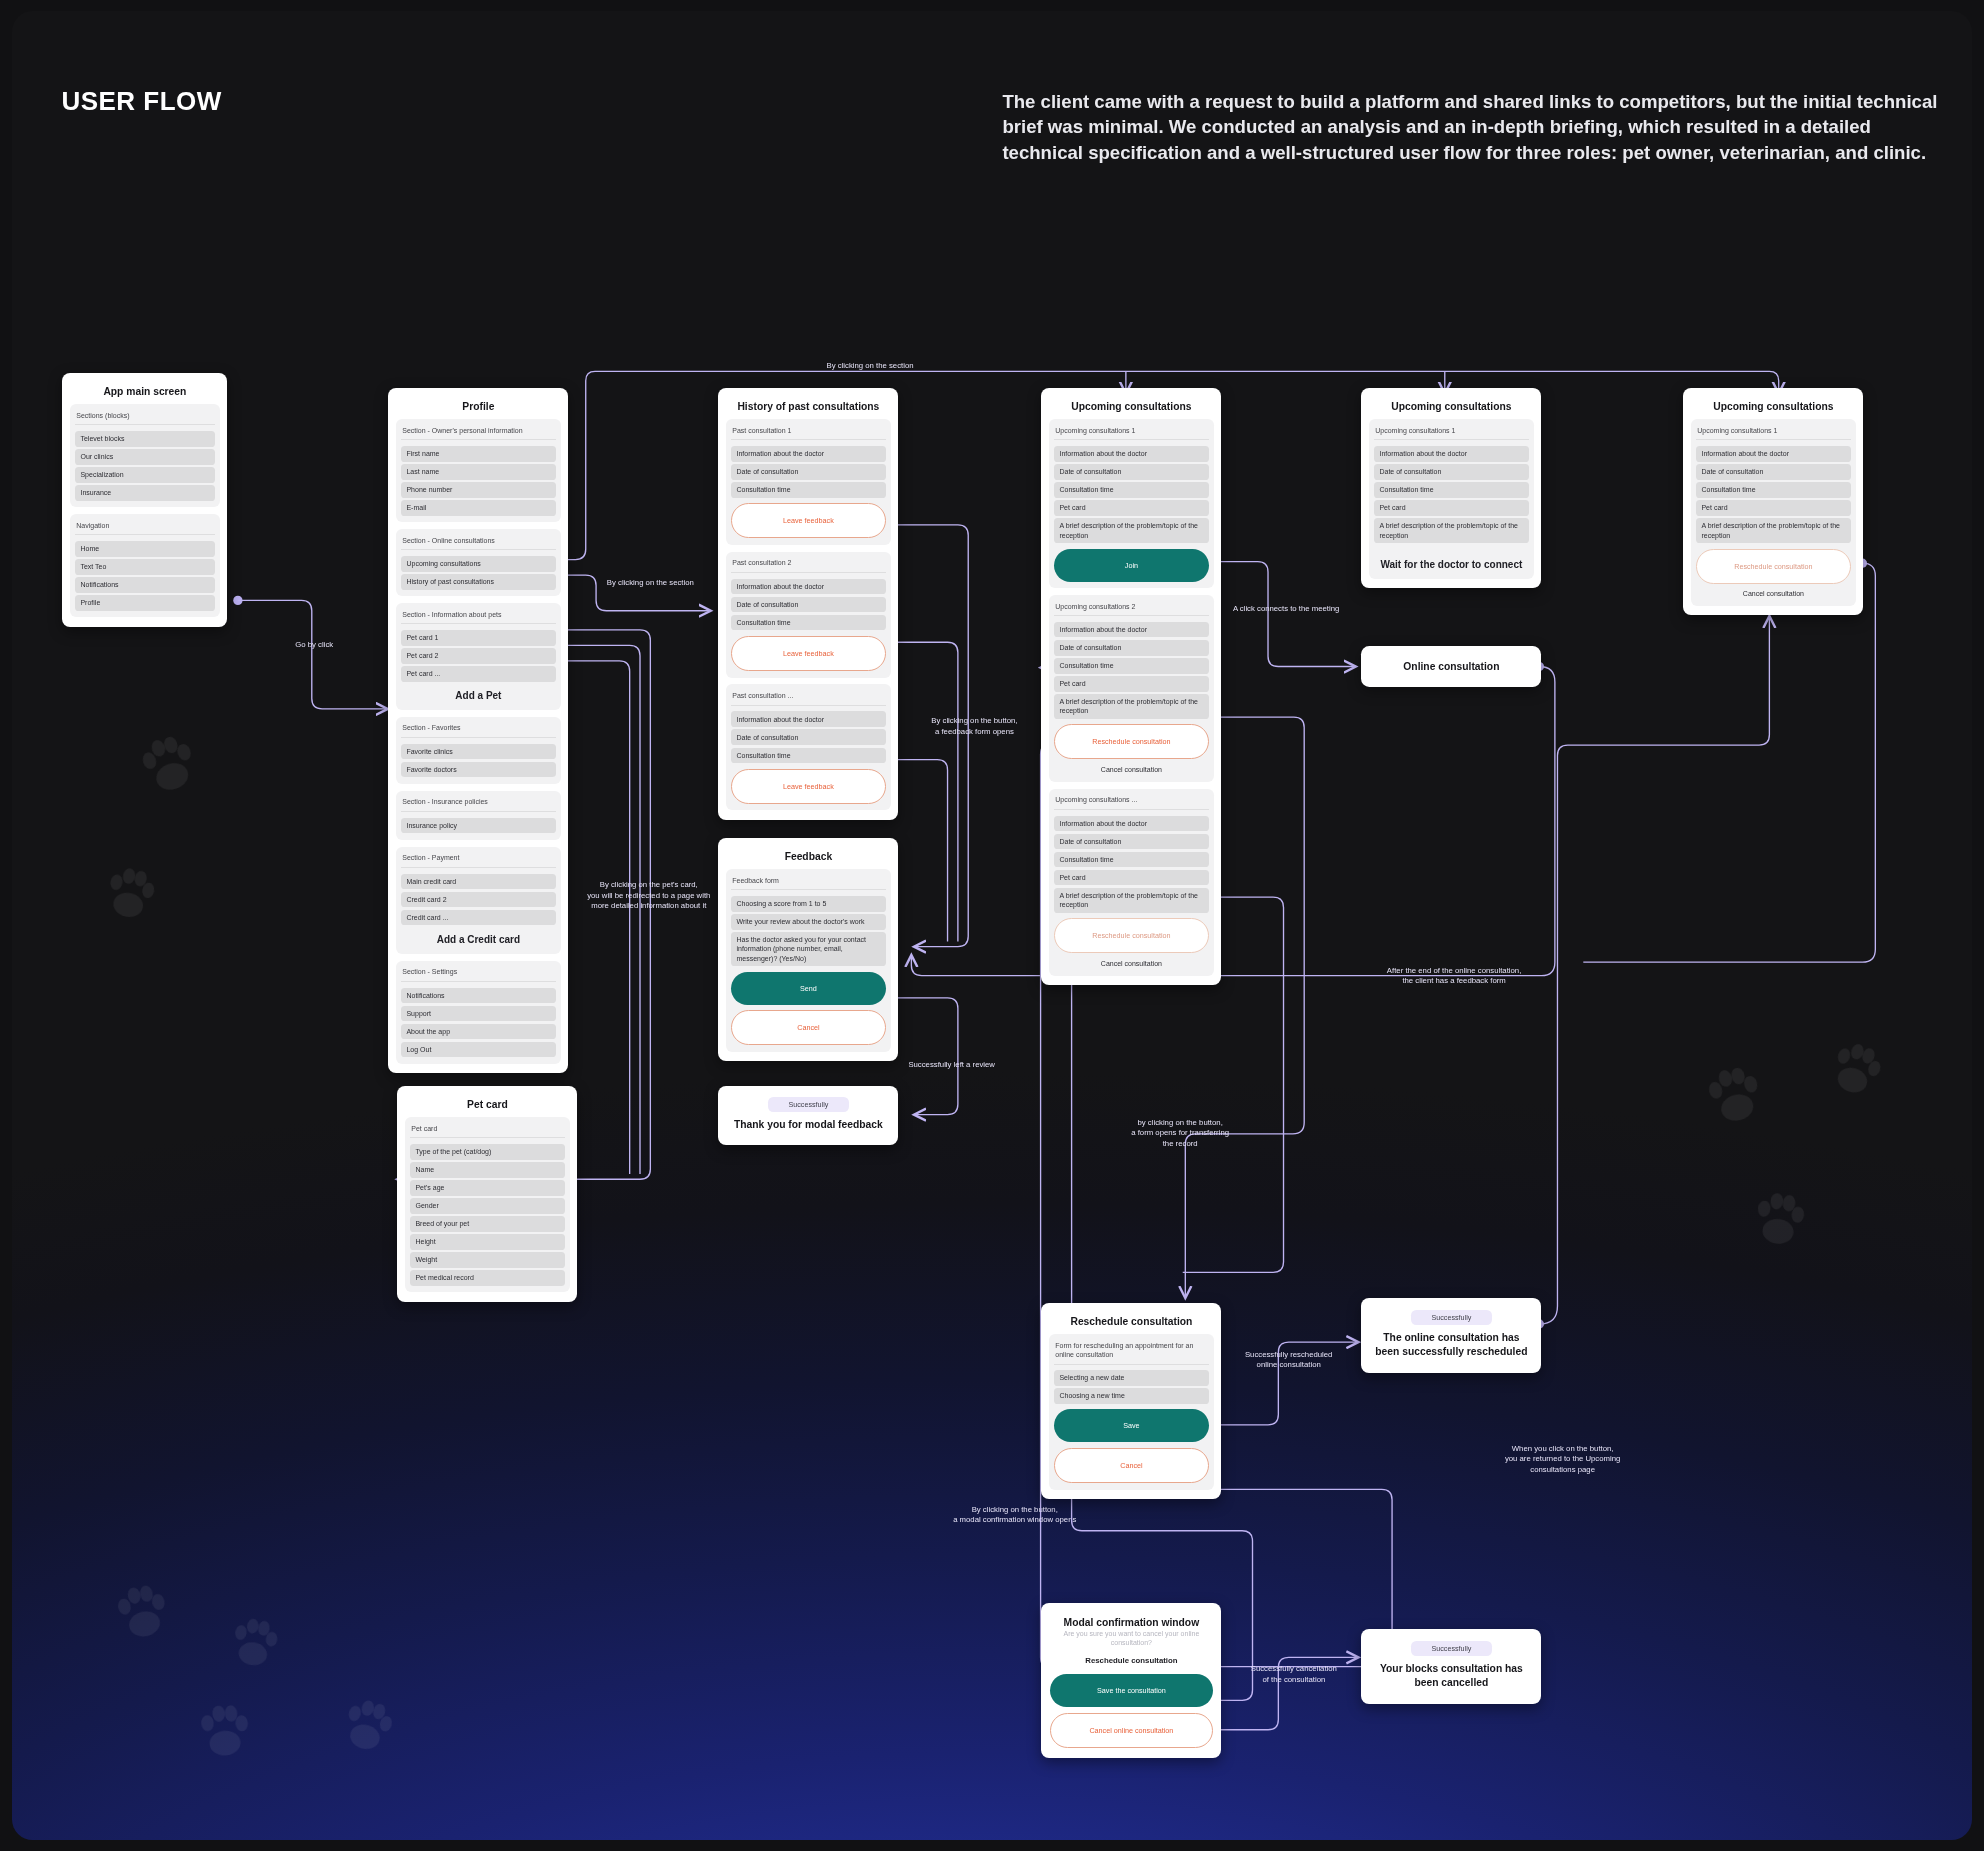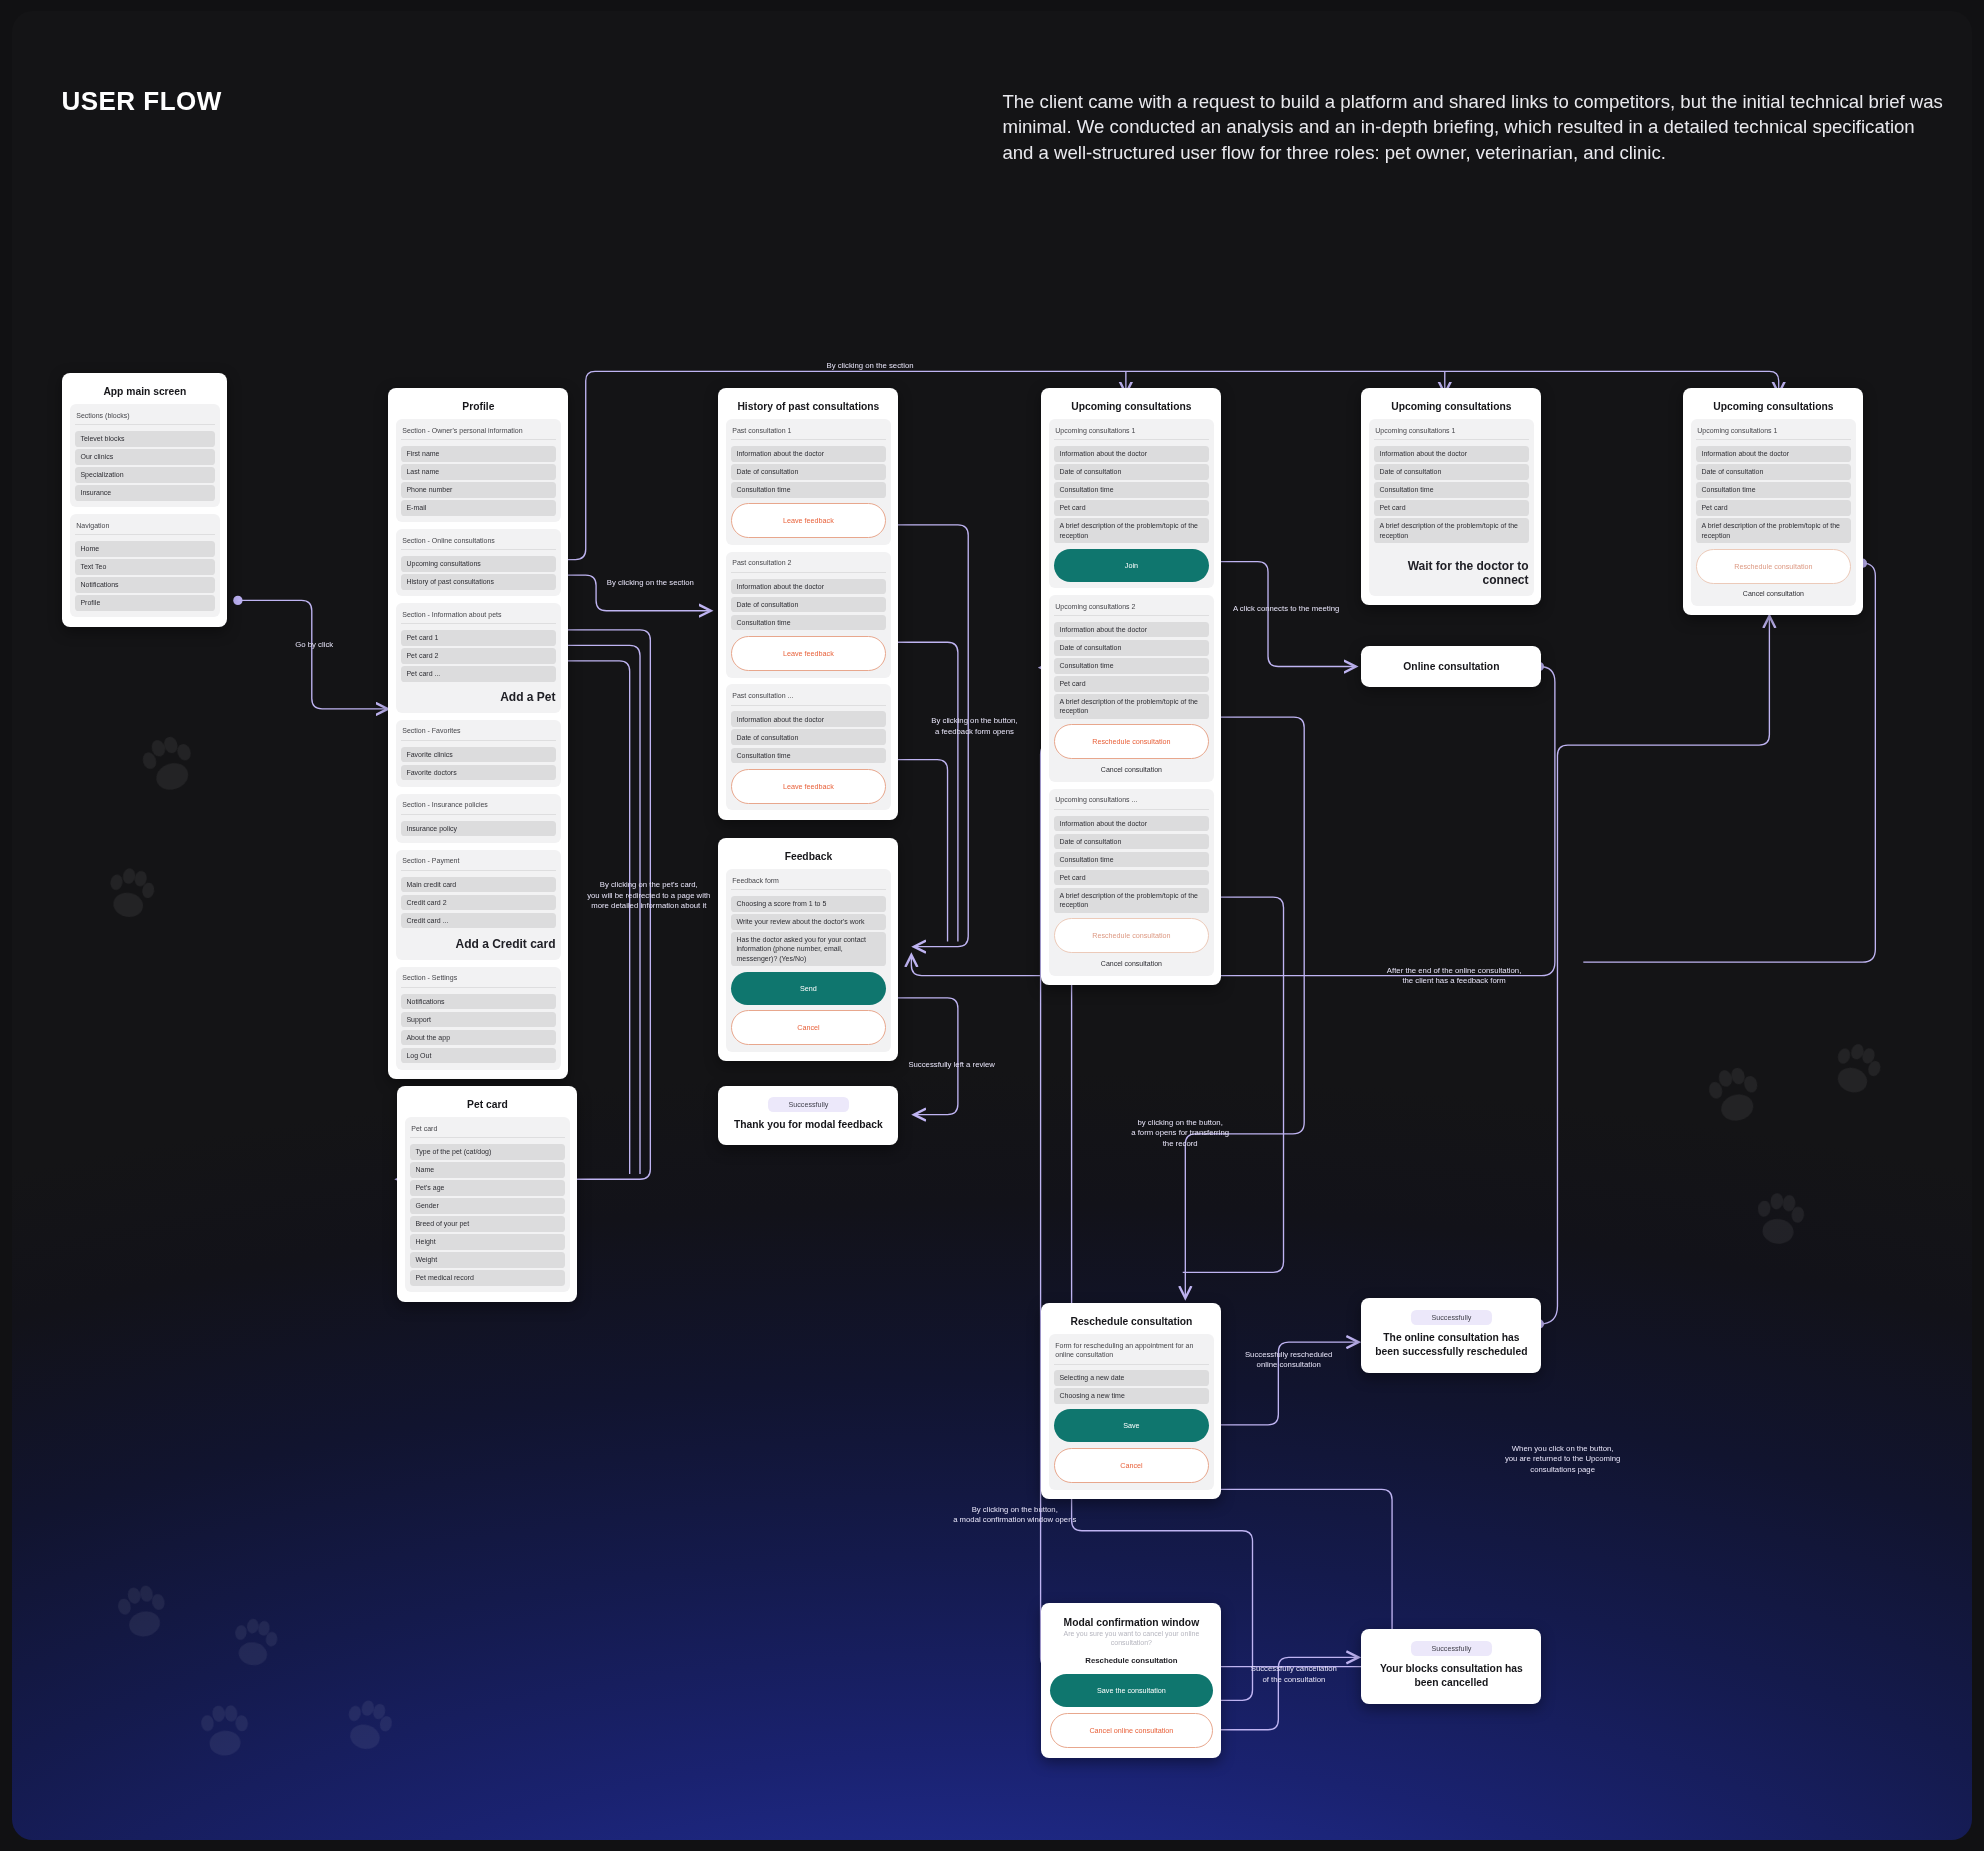--- a/index.html
+++ b/index.html
@@ -23,21 +23,21 @@
   }
   #paws { position:absolute; inset:0; pointer-events:none; }
   
   #header { position: absolute; left: 0; top: 0; width: 1960px; height: 227px; }
   #page-title {
     position: absolute; left: 49px; top: 75px;
     color: #ffffff; font-size: 26px; font-weight: 700; letter-spacing: 0.5px;
   }
   #intro {
     position: absolute; left: 990px; top: 78px; width: 946px;
-    color: #e9e9ee; font-size: 18.6px; line-height: 1.35; font-weight: 400;
+    color: #e9e9ee; font-size: 18.6px; line-height: 1.35; font-weight: 700;
   }
   
   #wires { position: absolute; left: 0; top: 0; width: 1960px; height: 1829px; }
   .wire { fill: none; stroke: #bfb4f2; stroke-width: 2.6px; }
   .wlabel { fill: #e6e3f7; font-size: 15px; font-family: "Liberation Sans", sans-serif; }
   .wlabel.c { text-anchor: middle; }
   .dot { fill: #b9aeef; }
   
   .card {
     position: absolute;
@@ -56,21 +56,21 @@
   .group:last-child { margin-bottom: 0; }
   .group-head {
     font-size: 7px; color: #46464b; padding: 1px 1px 4.7px;
     border-bottom: 0.5px solid #dededf; margin-bottom: 5.7px; line-height: 1.3;
   }
   .row {
     background: #dcdcdd; border-radius: 3.6px;
     font-size: 7px; color: #2d2d33; padding: 3.1px 5.2px; margin-bottom: 2.6px; line-height: 1.32;
   }
   .row:last-child { margin-bottom: 0; }
-  .plainbtn { text-align: right; font-size: 12px; font-weight: 700; color: #202026; padding: 6.2px 0 2.1px; }
+  .plainbtn { text-align: center; font-size: 10px; font-weight: 700; color: #202026; padding: 6.2px 0 2.1px; }
   .plaintxt { text-align: center; font-size: 7px; color: #2d2d33; padding: 6.7px 0 2.1px; }
   .btn {
     display:block; width: 100%; border-radius: 516px; text-align: center;
     font-size: 7.2px; padding: 12px 0; margin-top: 5.7px; cursor: pointer; border: none;
     font-family: "Liberation Sans", sans-serif;
   }
   .btn.solid { background: #0f766e; color: #ffffff; }
   .btn.ghost { background: #ffffff; color: #e8613a; border: 0.8px solid #e8a78d; }
   .btn.ghost.pale { color: #dd9a84; border-color: #eccab9; }
   

